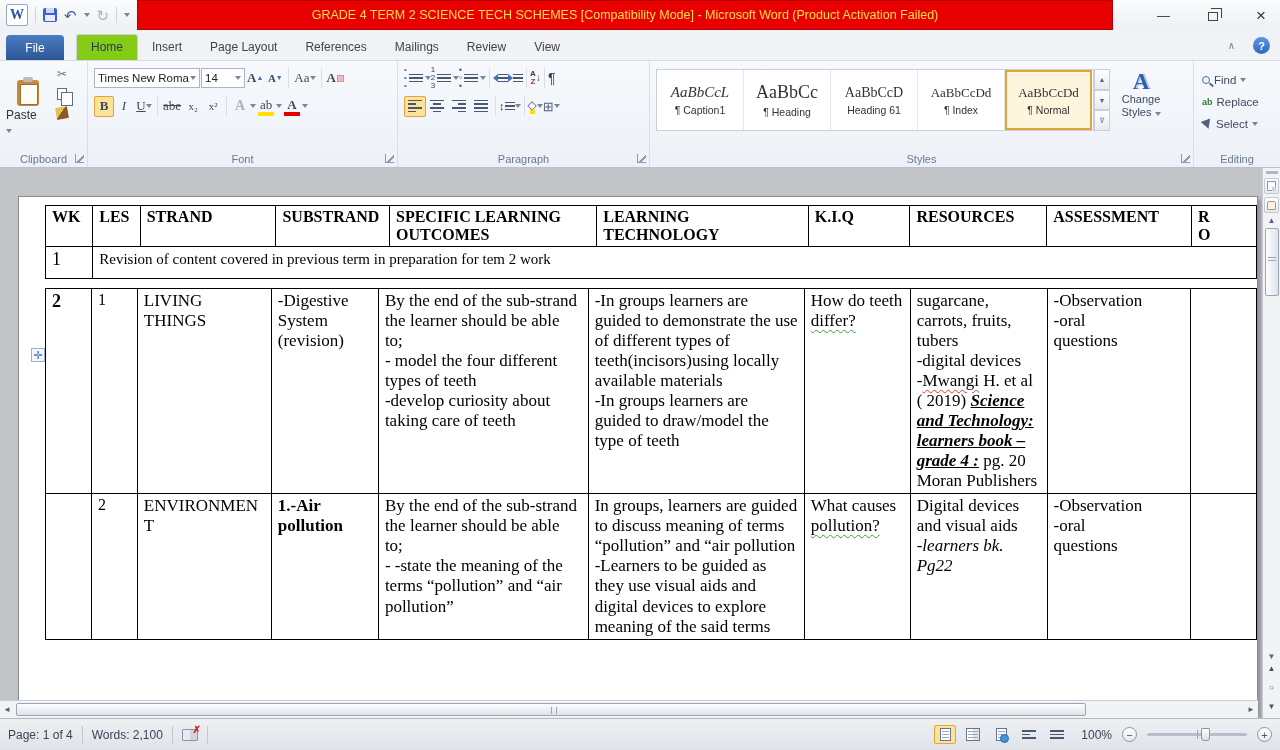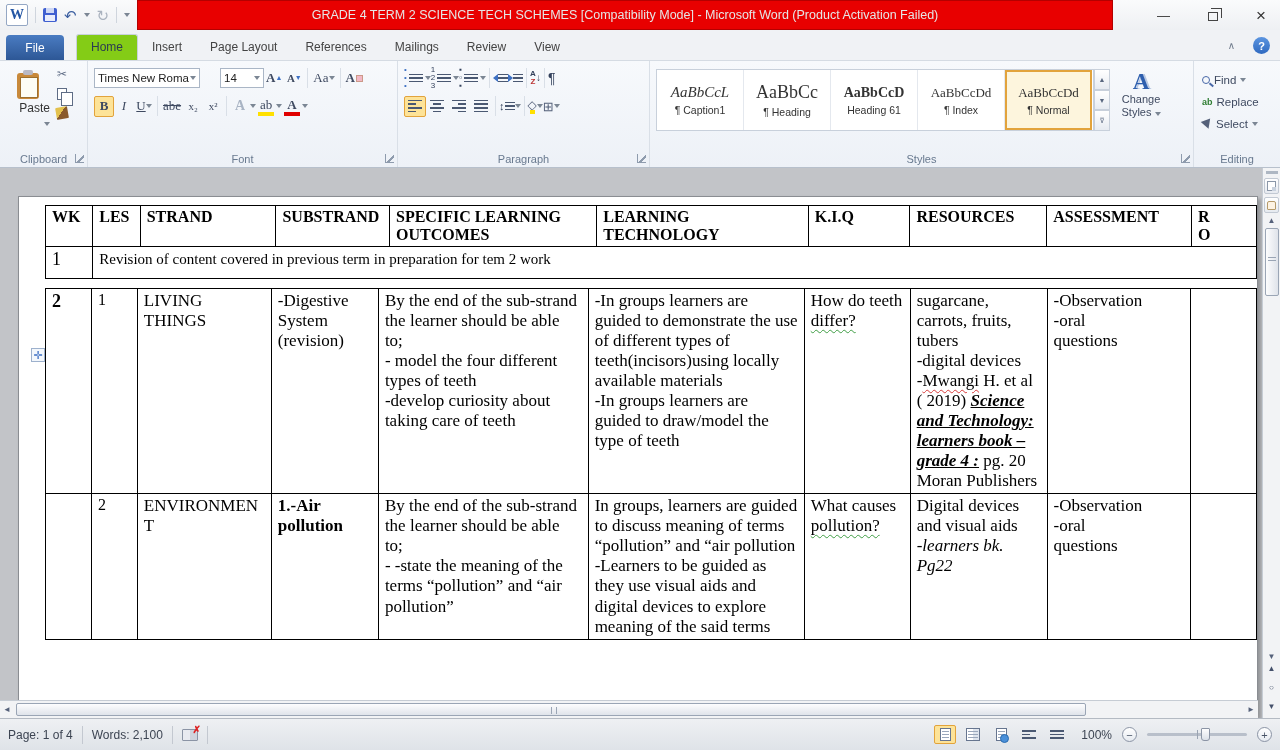--- a/index.html
+++ b/index.html
@@ -12,21 +12,21 @@
   .wlogo{width:22px;height:22px;border:1px solid #94a7c4;background:#fff;color:#2456a4;font-weight:bold;font-size:14px;
          font-family:"Liberation Serif",serif;display:flex;align-items:center;justify-content:center;border-radius:2px}
   .qsep{width:1px;height:16px;background:#cfd5dd}
   .floppy{width:14px;height:14px;background:#3f5fd0;border-radius:2px;position:relative}
   .floppy::before{content:"";position:absolute;left:3px;top:0;width:8px;height:5px;background:#cfd8f5}
   .floppy::after{content:"";position:absolute;left:2px;bottom:1px;width:10px;height:6px;background:#e8ecfb}
   .qglyph{font-size:15px;color:#3b5fa0;line-height:1}
   .qglyph.dis{color:#aab3bf}
   .mini-caret{display:inline-block;width:0;height:0;border-left:3px solid transparent;border-right:3px solid transparent;border-top:4px solid #7b8694}
   .banner{position:absolute;left:137px;top:0;width:976px;height:30px;background:#e80000;border:1px solid #b40000;
-          color:#e5e5e5;font-size:12.5px;display:flex;align-items:center;justify-content:center;white-space:nowrap;overflow:hidden}
+          color:#fde047;font-size:12.5px;display:flex;align-items:center;justify-content:center;white-space:nowrap;overflow:hidden}
   .winbtns{position:absolute;right:14px;top:0;height:30px;display:flex;gap:38px;align-items:center;color:#333}
   .wmin{font-size:13px}
   .wrestore{width:10px;height:9px;border:1.4px solid #444;position:relative;margin-top:3px}
   .wrestore::before{content:"";position:absolute;left:2px;top:-5px;width:10px;height:9px;border:1.4px solid #444;border-left:0;border-bottom:0}
   .wclose{font-size:17px;line-height:1}
 
   
   .tabsrow{position:relative;height:30px;background:#f0f2f5;display:flex;align-items:flex-end;padding-left:6px}
   .filetab{width:58px;height:25px;background:linear-gradient(#4a7cc2,#2d5796);color:#fff;border-radius:4px 4px 0 0;
            display:flex;align-items:center;justify-content:center;font-size:12px;margin-right:12px}
@@ -42,21 +42,21 @@
   .group{position:relative;border-right:1px solid #d9dfe7;height:100%;padding-top:5px}
   .grouplabel{position:absolute;bottom:2px;left:0;right:0;text-align:center;font-size:11px;color:#68798f}
   .launcher{position:absolute;right:3px;bottom:4px;width:9px;height:9px;border-left:1px solid #8e9bad;border-bottom:1px solid #8e9bad;
             background:linear-gradient(135deg,transparent 55%,#8e9bad 55%,#8e9bad 70%,transparent 70%)}
   .btn{display:inline-flex;align-items:center;justify-content:center;border-radius:2px;color:#3f4a61}
   .sel{background:#fde398;border:1px solid #e2a33c}
   .divv{width:1px;background:#d9dfe7;height:20px;margin:0 3px;align-self:center}
 
   
   .g-clip{width:88px}
-  .paste{position:absolute;left:6px;top:12px;width:44px;text-align:right}
+  .paste{position:absolute;left:6px;top:19px;width:44px;text-align:left}
   .clipicon{width:22px;height:26px;margin:0 auto 2px;background:#c8893b;border-radius:3px;position:relative}
   .clipicon::before{content:"";position:absolute;left:3px;top:4px;width:16px;height:19px;background:#fdfdf5;border:1px solid #9c6f2e}
   .clipicon::after{content:"";position:absolute;left:6px;top:-3px;width:10px;height:5px;background:#b9b9c4;border-radius:2px}
   .clipmini{position:absolute;left:56px;top:6px;display:flex;flex-direction:column;gap:7px;align-items:center}
   .copyic{width:10px;height:12px;border:1.2px solid #5e6c85;background:#fff;position:relative}
   .copyic::before{content:"";position:absolute;left:3px;top:3px;width:10px;height:12px;border:1.2px solid #5e6c85;background:#fff}
   .brushic{width:12px;height:12px;background:linear-gradient(135deg,#e3c14d 0 45%,#8a5a2b 45%);border-radius:1px;transform:rotate(-10deg)}
 
   
   .g-font{width:310px;padding-left:6px}
@@ -223,21 +223,21 @@
     <div class="grouplabel">Clipboard</div>
     <div class="launcher"></div>
   </div>
 
   <div class="group g-font">
     <div class="frow">
       <div class="combo" style="width:106px">
         <span>Times New Roma</span>
         <span class="mini-caret"></span>
       </div>
-      <div class="combo" style="width:44px;margin-left:20px">
+      <div class="combo" style="width:44px;margin-left:1px">
         <span>14</span>
         <span class="mini-caret"></span>
       </div>
       <span class="btn fbtn">
           <b>A</b>
           <span style="font-size:7px;color:#3e71c4">▲</span>
         </span>
       <span class="btn fbtn">
           <b style="font-size:11px">A</b>
           <span style="font-size:7px;color:#3e71c4">▼</span>
@@ -401,21 +401,21 @@
     <div class="gallery">
       <div class="styleitem">
         <span class="sprev" style="font-style:italic">AaBbCcL</span>
         <span class="sname">¶ Caption1</span>
       </div>
       <div class="styleitem">
         <span class="sprev" style="font-size:18px">AaBbCc</span>
         <span class="sname">¶ Heading</span>
       </div>
       <div class="styleitem">
-        <span class="sprev" style="font-weight:bold;font-size:14px">AaBbCcD</span>
+        <span class="sprev" style="font-weight:normal;font-size:14px">AaBbCcD</span>
         <span class="sname">Heading 61</span>
       </div>
       <div class="styleitem">
         <span class="sprev" style="font-size:13px">AaBbCcDd</span>
         <span class="sname">¶ Index</span>
       </div>
       <div class="styleitem sel">
         <span class="sprev" style="font-size:13px">AaBbCcDd</span>
         <span class="sname">¶ Normal</span>
       </div>

